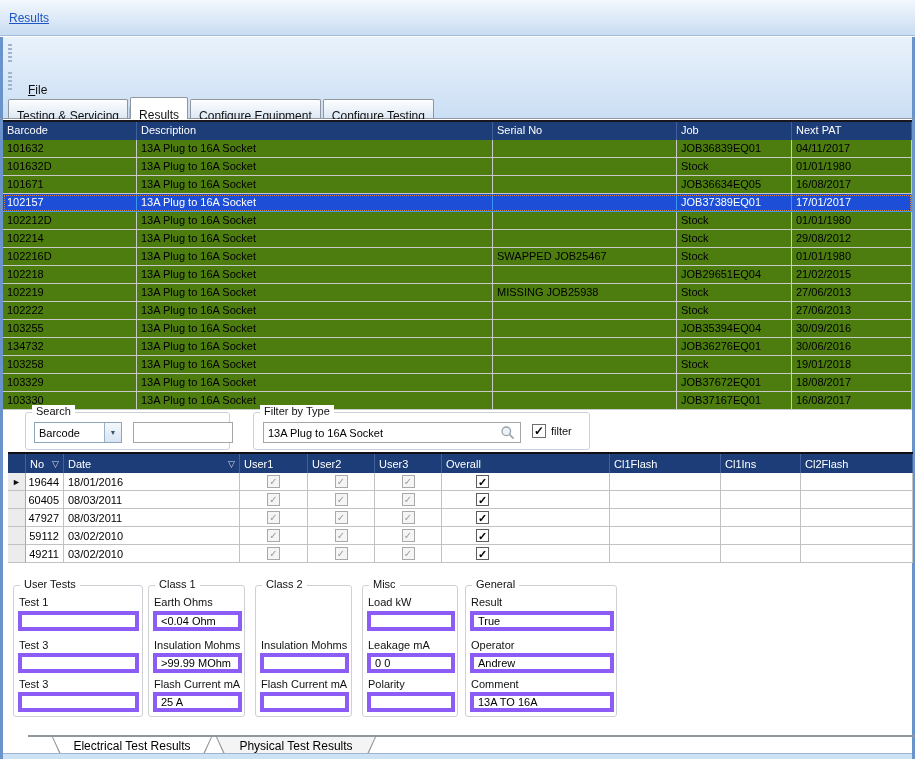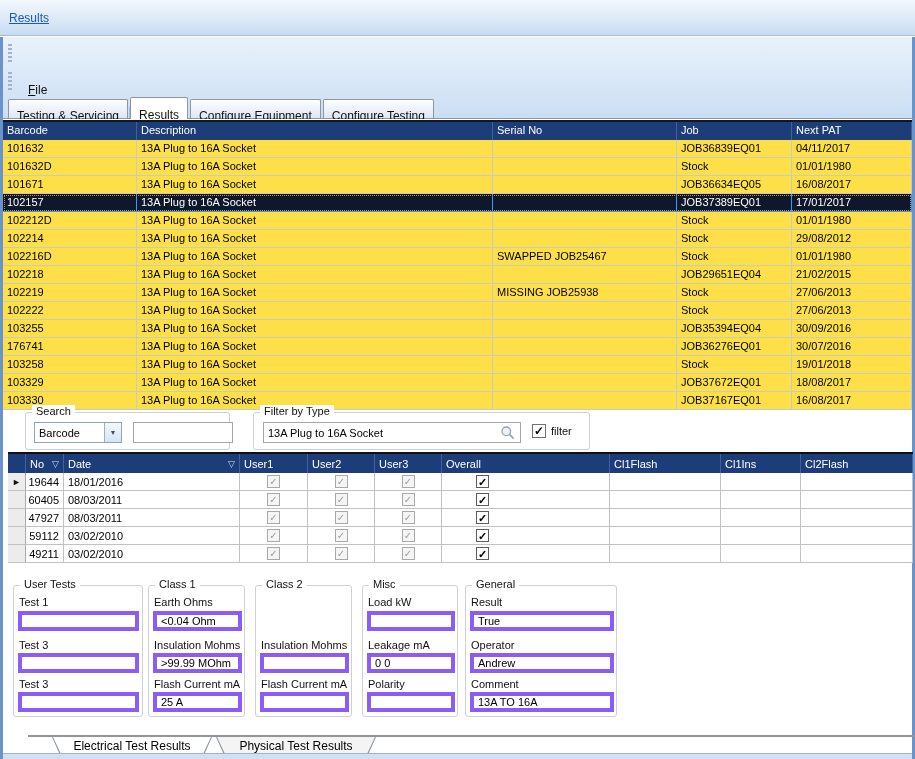--- a/index.html
+++ b/index.html
@@ -33,27 +33,27 @@
   .tab { height:19px; line-height:18px; padding:7px 8px; font-size:12px; color:#111;
     background:linear-gradient(#fdfeff,#dde8f3); border:1px solid #8f96a0; border-bottom:none;
     border-radius:2px 2px 0 0; margin-right:2px; cursor:pointer; white-space:nowrap; }
   .tab.active { background:#fff; height:22px; line-height:20px; margin-bottom:-1px; z-index:3; position:relative; }
 
   
   .content { position:absolute; left:3px; top:119px; width:820px; height:634px; background:#fff; }
 
   
   .grid1 { position:absolute; left:0; top:1px; width:909px; border-top:2px solid #16161c; font-size:11px; }
-  .g1row { display:flex; height:18px; background:#fde047; }
+  .g1row { display:flex; height:18px; background:#4d7c0f; }
   .g1row .ec { border-right:1px solid #c9c9c9; border-bottom:1px solid #c9c9c9;
     padding:0 4px; line-height:16px; white-space:nowrap; overflow:hidden; }
   .ghead1 { display:flex; height:18px; background:#1c3d78; color:#fff; }
   .ghead1 .hc { border-right:1px solid #42619c; padding:0 4px; line-height:17px; white-space:nowrap; overflow:hidden; }
   .c0{width:134px;} .c1{width:356px;} .c2{width:184px;} .c3{width:115px;} .c4{flex:1;}
-  .g1row.sel { background:#0f172a; color:#fff; outline:1px dotted #d9863a; outline-offset:-2px; }
+  .g1row.sel { background:#1d4ed8; color:#fff; outline:1px dotted #d9863a; outline-offset:-2px; }
   .g1row.sel .ec { border-color:#3b99f4; }
 
   
   .gbox { position:absolute; border:1px solid #cdd1d6; border-radius:3px; background:#fff; }
   .gbox .legend { position:absolute; top:-8px; left:6px; background:#fff; padding:0 4px;
     font-size:11px; color:#111; white-space:nowrap; }
 
   
   .combo { position:absolute; left:8px; top:9px; width:88px; height:21px; border:1px solid #8fa4bd;
     display:flex; align-items:center; background:#fff; cursor:pointer; }
@@ -280,25 +280,25 @@
 
         <div class="g1row">
           <div class="ec c0">103255</div>
           <div class="ec c1">13A Plug to 16A Socket</div>
           <div class="ec c2"></div>
           <div class="ec c3">JOB35394EQ04</div>
           <div class="ec c4">30/09/2016</div>
         </div>
 
         <div class="g1row">
-          <div class="ec c0">176741</div>
+          <div class="ec c0">134732</div>
           <div class="ec c1">13A Plug to 16A Socket</div>
           <div class="ec c2"></div>
           <div class="ec c3">JOB36276EQ01</div>
-          <div class="ec c4">30/07/2016</div>
+          <div class="ec c4">30/06/2016</div>
         </div>
 
         <div class="g1row">
           <div class="ec c0">103258</div>
           <div class="ec c1">13A Plug to 16A Socket</div>
           <div class="ec c2"></div>
           <div class="ec c3">Stock</div>
           <div class="ec c4">19/01/2018</div>
         </div>
 

